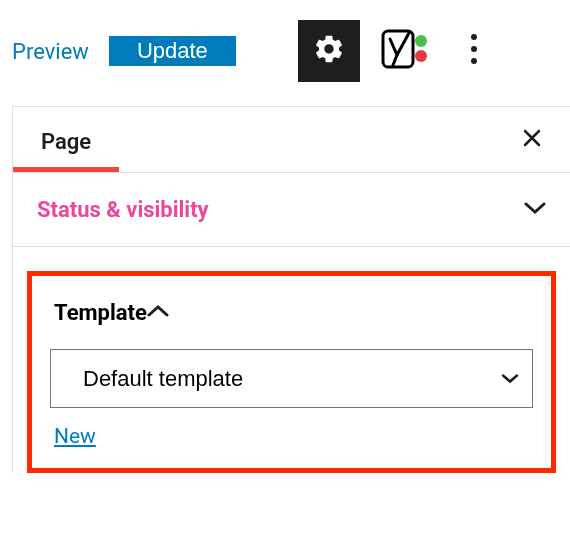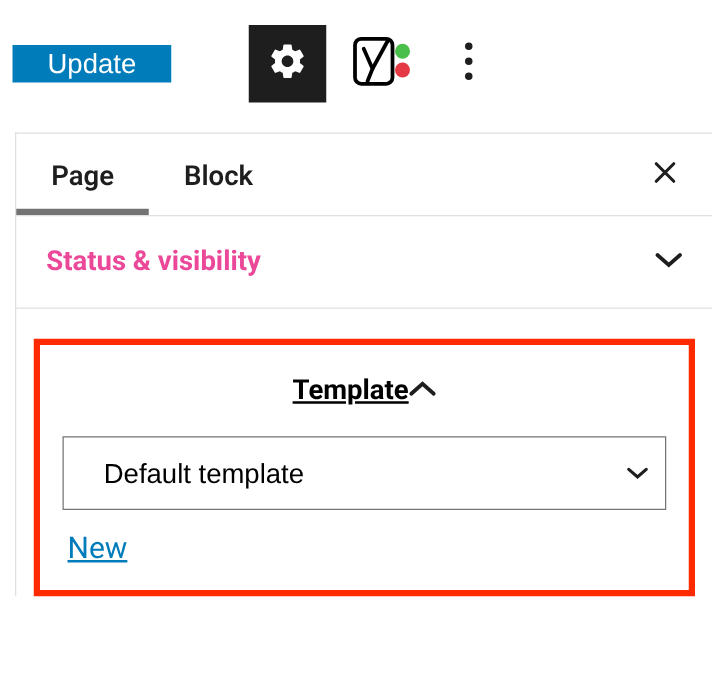--- a/index.html
+++ b/index.html
@@ -69,21 +69,21 @@
       padding: 0 16px 0 0;
     }
     .tab {
       font-size: 22px;
       font-weight: 600;
       padding: 22px 28px 18px 28px;
       cursor: pointer;
       color: #1e1e1e;
     }
     .tab.active {
-      border-bottom: 5px solid #737373;
+      border-bottom: 5px solid #ef4444;
       padding-bottom: 13px;
     }
     .tab-spacer { flex: 1; }
     .close-btn {
       cursor: pointer;
       padding: 10px;
     }
     .section {
       display: flex;
       align-items: center;
@@ -97,23 +97,22 @@
       color: #ec4899;
     }
     .highlight-wrap {
       border: 5px solid #ff2a00;
       margin: 24px 14px 10px 14px;
       padding: 16px 16px 16px 16px;
     }
     .template-header {
       display: flex;
       align-items: center;
-      justify-content: center;
+      justify-content: flex-start;
       padding: 8px 6px 24px 6px;
-      text-decoration: underline;
     }
     .template-title {
       font-size: 22px;
       font-weight: 700;
     }
     .select-wrap {
       position: relative;
       margin: 0 2px 12px 2px;
     }
     .select {
@@ -127,31 +126,32 @@
     }
     .select-chevron {
       position: absolute;
       right: 14px;
       top: 50%;
       transform: translateY(-50%);
       pointer-events: none;
     }
     .new-link {
       color: #007cba;
-      font-size: 24px;
+      font-size: 21px;
       text-decoration: underline;
       cursor: pointer;
       padding: 4px 6px;
       display: inline-block;
     }
   </style>
 </head>
 <body>
 
 <div class="toolbar">
+  <span class="preview-link">Preview</span>
   <button class="update-btn">Update</button>
   <div class="toolbar-gap"></div>
   <div class="settings-btn">
     <span>
       <svg width="32" height="32" viewBox="0 0 24 24" fill="#fff">
           <path d="M19.43 12.98c.04-.32.07-.64.07-.98s-.03-.66-.07-.98l2.11-1.65c.19-.15.24-.42.12-.64l-2-3.46c-.12-.22-.39-.3-.61-.22l-2.49 1c-.52-.4-1.08-.73-1.69-.98l-.38-2.65C14.46 2.18 14.25 2 14 2h-4c-.25 0-.46.18-.49.42l-.38 2.65c-.61.25-1.17.59-1.69.98l-2.49-1c-.23-.09-.49 0-.61.22l-2 3.46c-.13.22-.07.49.12.64l2.11 1.65c-.04.32-.07.65-.07.98s.03.66.07.98l-2.11 1.65c-.19.15-.24.42-.12.64l2 3.46c.12.22.39.3.61.22l2.49-1c.52.4 1.08.73 1.69.98l.38 2.65c.03.24.24.42.49.42h4c.25 0 .46-.18.49-.42l.38-2.65c.61-.25 1.17-.59 1.69-.98l2.49 1c.23.09.49 0 .61-.22l2-3.46c.12-.22.07-.49-.12-.64l-2.11-1.65zM12 15.5c-1.93 0-3.5-1.57-3.5-3.5s1.57-3.5 3.5-3.5 3.5 1.57 3.5 3.5-1.57 3.5-3.5 3.5z"></path>
         </svg>
     </span>
   </div>
   <div class="yoast-btn">
@@ -172,21 +172,20 @@
           <circle cx="4" cy="16" r="3"></circle>
           <circle cx="4" cy="28" r="3"></circle>
       </svg>
     </span>
   </div>
 </div>
 
 <div class="panel">
   <div class="tabs">
     <div class="tab active">Page</div>
-    <div class="tab">Block</div>
     <div class="tab-spacer"></div>
     <div class="close-btn">
       <span>
         <svg width="24" height="24" viewBox="0 0 24 24" stroke="#1e1e1e" stroke-width="2.5" fill="none" stroke-linecap="round">
           <path d="M5 5 L19 19 M19 5 L5 19"></path>
         </svg>
       </span>
     </div>
   </div>
 

